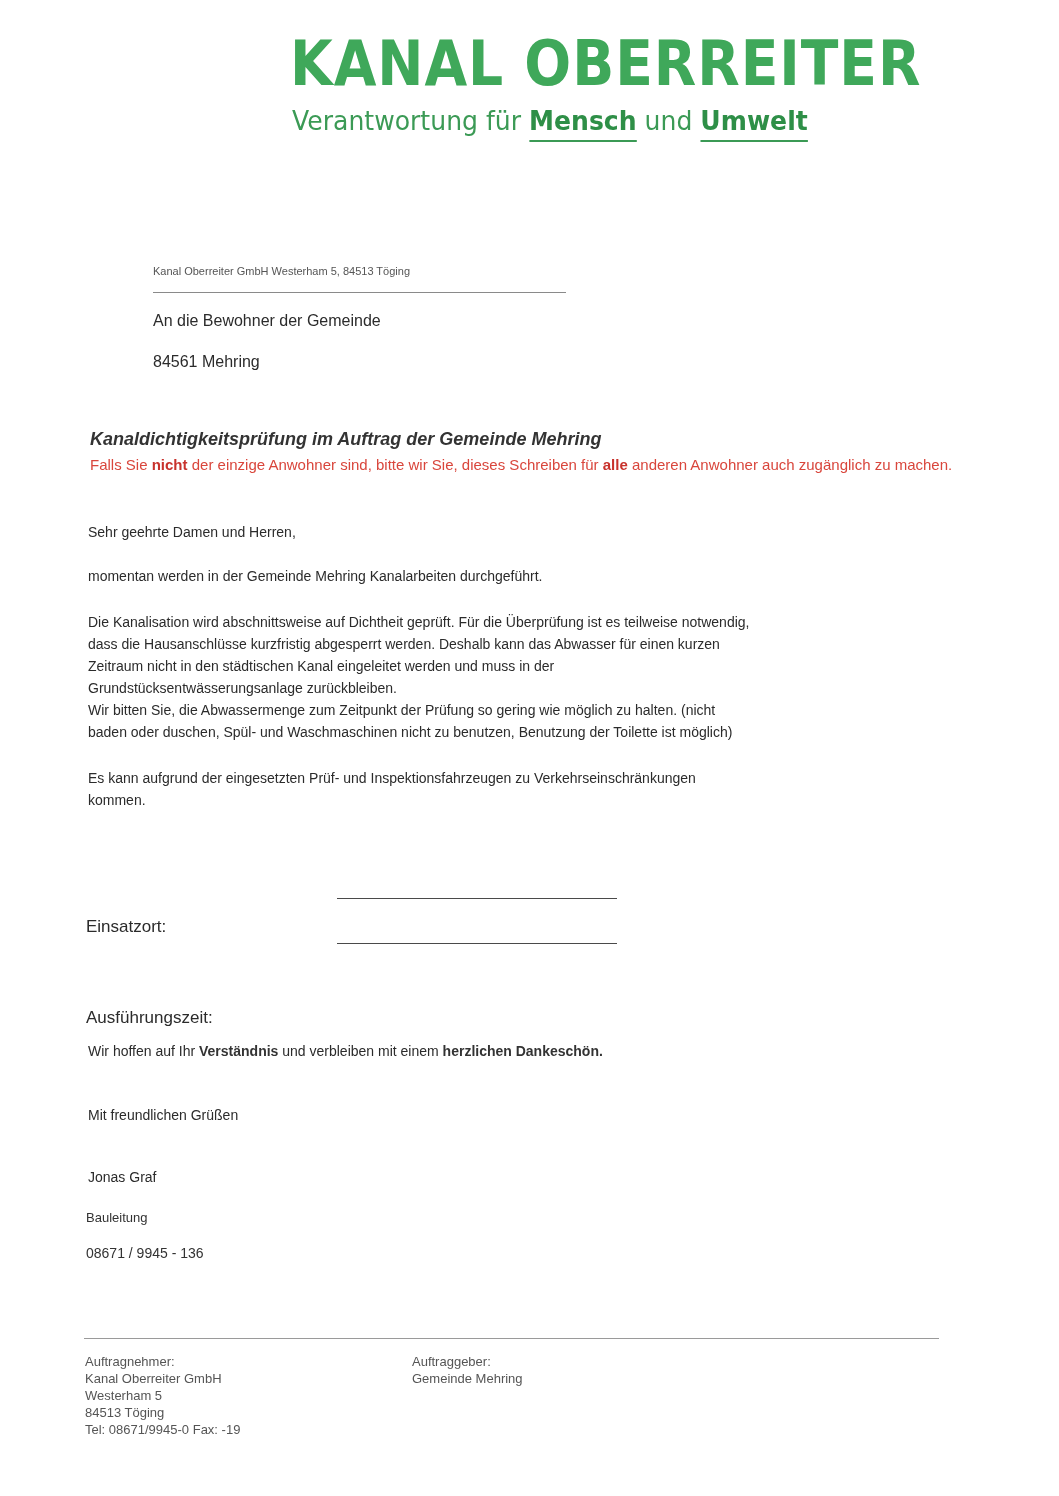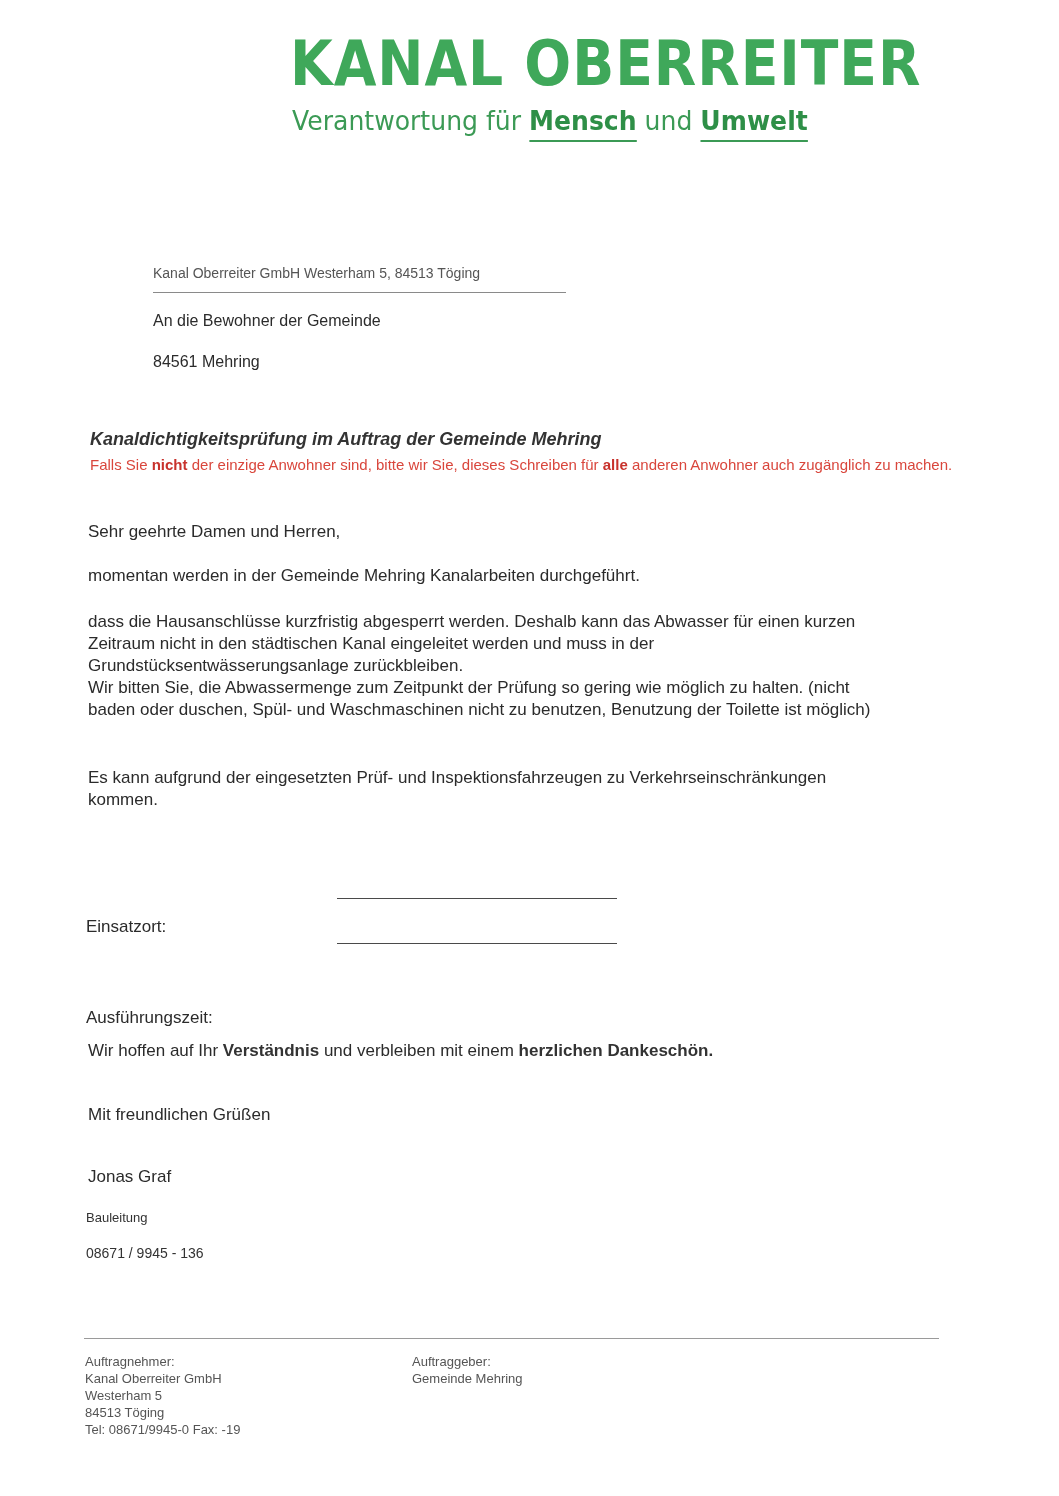--- a/index.html
+++ b/index.html
@@ -18,27 +18,27 @@
     .logo-tagline {
       left: 292px; top: 104px; font-size: 27px; line-height: 34px;
       color: #3b9a55; font-family: "DejaVu Sans", sans-serif; white-space: nowrap;
       transform: scaleX(0.93); transform-origin: left top;
     }
     .logo-tagline b { color: #2e8f47; position: relative; }
     .logo-tagline b::after {
       content: ""; position: absolute; left: 0; right: 0; bottom: -6px; height: 2px;
       background: #3b9a55; border-radius: 2px;
     }
-    .sender-line { left: 153px; top: 265px; font-size: 14px; color: #555; white-space: nowrap; }
+    .sender-line { left: 153px; top: 265px; font-size: 11px; color: #555; white-space: nowrap; }
     .sender-rule { left: 153px; top: 292px; width: 413px; height: 1px; background: #8a8a8a; }
     .addr { left: 153px; font-size: 16px; color: #2b2b2b; }
     .subject { left: 90px; top: 429px; font-size: 18px; font-weight: bold; color: #333; white-space: nowrap; font-style: italic; }
     .notice { left: 90px; top: 454px; width: 930px; font-size: 15px; line-height: 22px; color: #d9463c; }
     .notice b { color: #c8322c; }
-    .para { left: 88px; width: 930px; font-size: 17px; line-height: 22px; color: #2b2b2b; }
+    .para { left: 88px; width: 930px; font-size: 14px; line-height: 22px; color: #2b2b2b; }
     .para b { color: #333; }
     .field-label { left: 86px; font-size: 17px; color: #2b2b2b; }
     .field-line { left: 337px; width: 280px; height: 1px; background: #4a4a4a; }
     .small { left: 86px; font-size: 13px; color: #333; }
     .footer-rule { left: 84px; top: 1338px; width: 855px; height: 1px; background: #9a9a9a; }
     .footer-col { top: 1353px; font-size: 13px; line-height: 17px; color: #555; }
   </style>
 </head>
 <body>
 
@@ -53,20 +53,21 @@
 <div class="abs addr" style="top:353px;">84561 Mehring</div>
 
 <div class="abs subject">Kanaldichtigkeitsprüfung im Auftrag der Gemeinde Mehring</div>
 <div class="abs notice">
   <span>Falls Sie </span><b>nicht</b><span> der einzige Anwohner sind, bitte wir Sie, dieses Schreiben für </span><b>alle</b><span> anderen Anwohner auch zugänglich zu machen.</span>
 </div>
 
 <div class="abs para" style="top:521px;">Sehr geehrte Damen und Herren,</div>
 <div class="abs para" style="top:565px;">momentan werden in der Gemeinde Mehring Kanalarbeiten durchgeführt.</div>
 <div class="abs para" style="top:611px;">
+  <div>Die Kanalisation wird abschnittsweise auf Dichtheit geprüft. Für die Überprüfung ist es teilweise notwendig,</div>
   <div>dass die Hausanschlüsse kurzfristig abgesperrt werden. Deshalb kann das Abwasser für einen kurzen</div>
   <div>Zeitraum nicht in den städtischen Kanal eingeleitet werden und muss in der</div>
   <div>Grundstücksentwässerungsanlage zurückbleiben.</div>
   <div>Wir bitten Sie, die Abwassermenge zum Zeitpunkt der Prüfung so gering wie möglich zu halten. (nicht</div>
   <div>baden oder duschen, Spül- und Waschmaschinen nicht zu benutzen, Benutzung der Toilette ist möglich)</div>
 </div>
 <div class="abs para" style="top:767px;">
   <div>Es kann aufgrund der eingesetzten Prüf- und Inspektionsfahrzeugen zu Verkehrseinschränkungen</div>
   <div>kommen.</div>
 </div>

